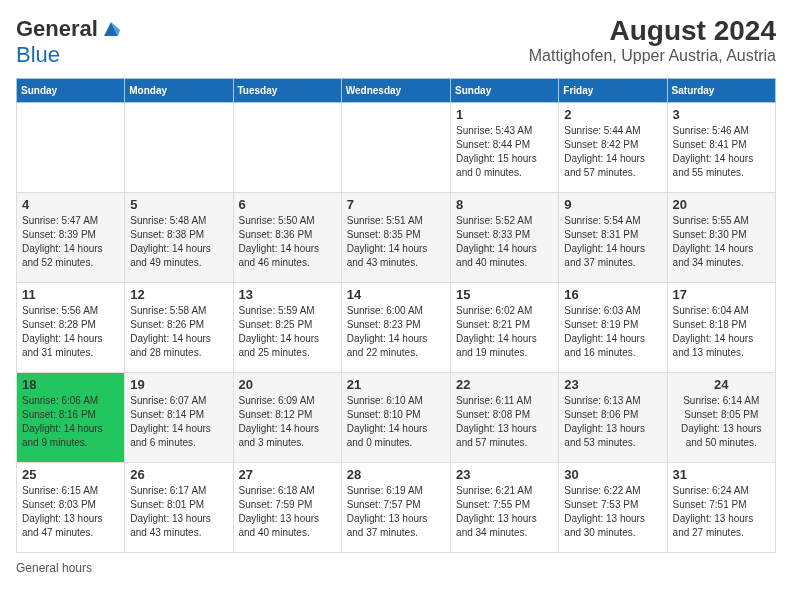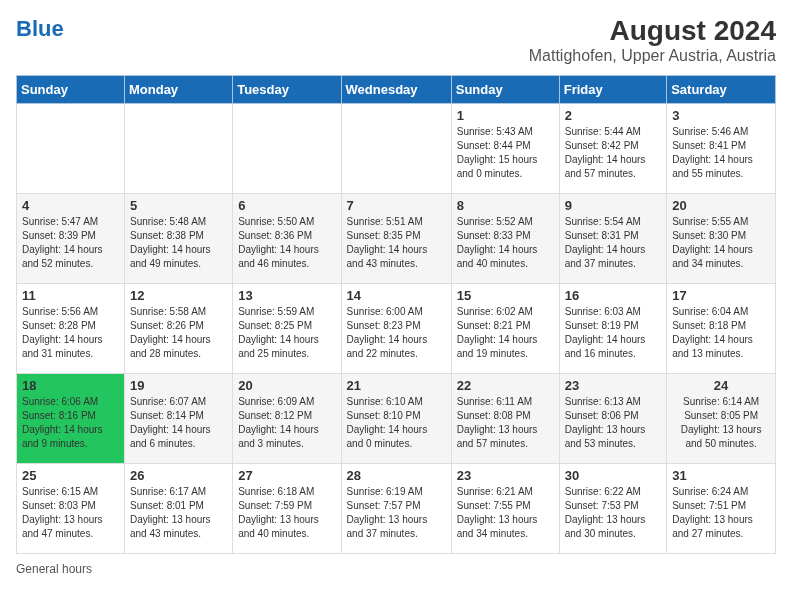--- a/index.html
+++ b/index.html
@@ -49,21 +49,21 @@
       color: #555;
     }
     .calendar {
       width: 100%;
       border-collapse: collapse;
       border: 1px solid #ccc;
     }
     .calendar th {
       background: #1a6bb5;
       color: #fff;
-      font-size: 13px;
+      font-size: 10px;
       font-weight: bold;
       padding: 6px 4px;
       text-align: left;
       border: 1px solid #aac4e0;
       margin-left: 8px;
     }
     .calendar td {
       vertical-align: top;
       width: 113px;
       height: 90px;
@@ -94,21 +94,28 @@
       margin-top: 8px;
       font-size: 12px;
       color: #555;
     }
   </style>
 </head>
 <body>
 
 <div class="header">
   <div class="logo">
-    <div style="font-size:22px; font-weight:bold;">
+    <div class="logo-text">
+      <span class="logo-general">General</span>
+      <svg class="logo-icon" viewBox="0 0 22 22">
+        <polygon points="4,18 18,18 11,4" fill="#1a6bb5"></polygon>
+        <polygon points="11,4 20,12 18,18" fill="#4a9fd4"></polygon>
+      </svg>
+    </div>
+    <div style="font-size:22px; font-weight:normal;">
       <span class="logo-blue">Blue</span>
     </div>
   </div>
   <div class="title-section">
     <div class="month-title">August 2024</div>
     <div class="location">Mattighofen, Upper Austria, Austria</div>
   </div>
 </div>
 
 <table class="calendar">

